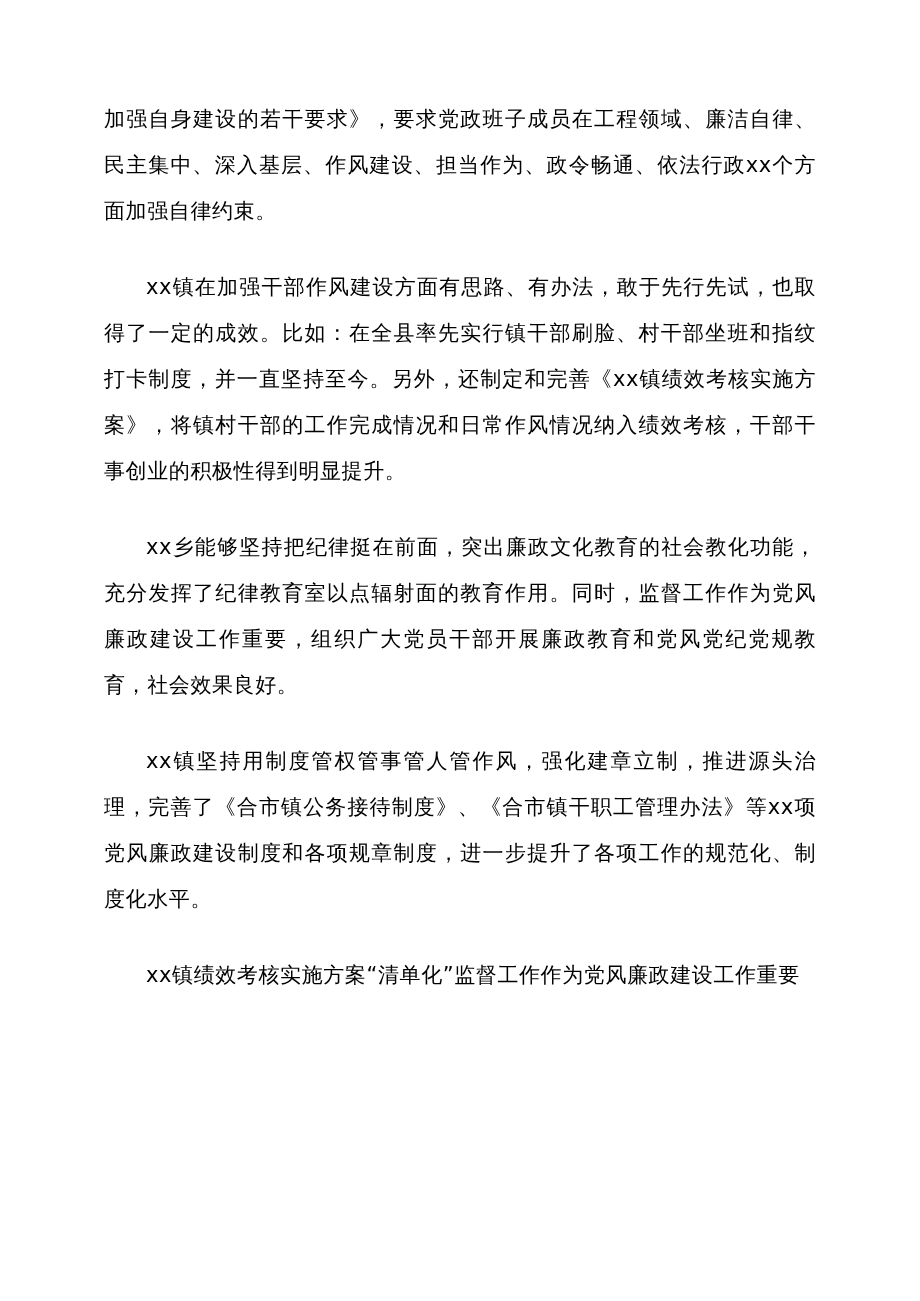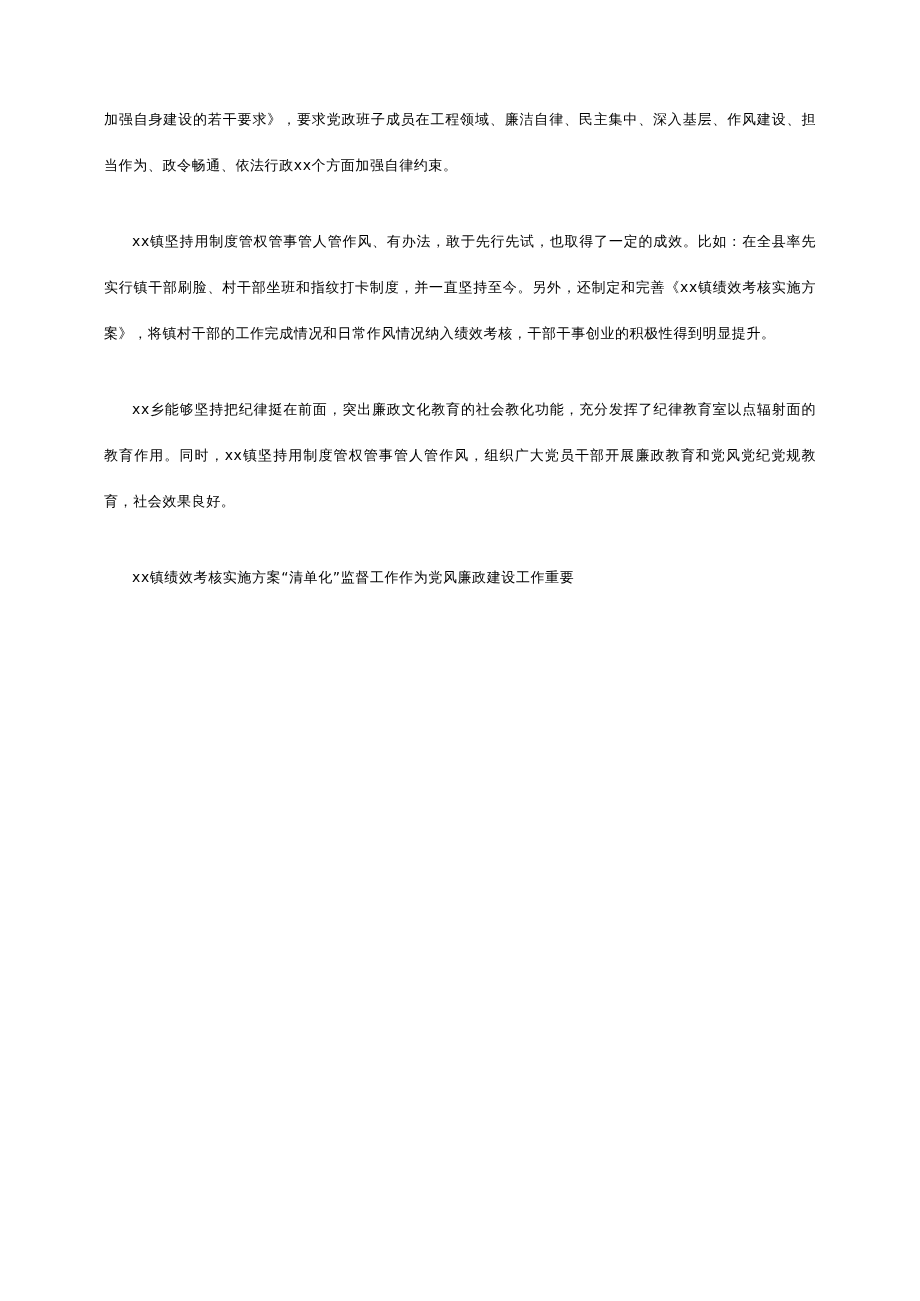--- a/index.html
+++ b/index.html
@@ -20,38 +20,39 @@
     height: 1301px;
     background: #ffffff;
     box-sizing: border-box;
     padding: 96px 104px 60px 104px;
   }
   .doc-body {
     width: 712px;
   }
   p.para {
     margin: 0 0 30px 0;
-    font-size: 14px;
+    font-size: 21px;
     line-height: 46px;
     letter-spacing: 0.6px;
     text-align: justify;
     text-justify: inter-ideograph;
     color: #000000;
     font-weight: 400;
   }
   p.para.indent {
     text-indent: 2em;
   }
   p.para:last-child {
     margin-bottom: 0;
   }
 </style>
 </head>
 <body>
 
 <div class="page">
   <div class="doc-body">
     <p class="para">加强自身建设的若干要求》，要求党政班子成员在工程领域、廉洁自律、民主集中、深入基层、作风建设、担当作为、政令畅通、依法行政xx个方面加强自律约束。</p>
-    <p class="para indent">xx镇坚持用制度管权管事管人管作风、有办法，敢于先行先试，也取得了一定的成效。比如：在全县率先实行镇干部刷脸、村干部坐班和指纹打卡制度，并一直坚持至今。另外，还制定和完善《xx镇绩效考核实施方案》，将镇村干部的工作完成情况和日常作风情况纳入绩效考核，干部干事创业的积极性得到明显提升。</p>
-    <p class="para indent">xx乡能够坚持把纪律挺在前面，突出廉政文化教育的社会教化功能，充分发挥了纪律教育室以点辐射面的教育作用。同时，xx镇坚持用制度管权管事管人管作风，组织广大党员干部开展廉政教育和党风党纪党规教育，社会效果良好。</p>
+    <p class="para indent">xx镇在加强干部作风建设方面有思路、有办法，敢于先行先试，也取得了一定的成效。比如：在全县率先实行镇干部刷脸、村干部坐班和指纹打卡制度，并一直坚持至今。另外，还制定和完善《xx镇绩效考核实施方案》，将镇村干部的工作完成情况和日常作风情况纳入绩效考核，干部干事创业的积极性得到明显提升。</p>
+    <p class="para indent">xx乡能够坚持把纪律挺在前面，突出廉政文化教育的社会教化功能，充分发挥了纪律教育室以点辐射面的教育作用。同时，监督工作作为党风廉政建设工作重要，组织广大党员干部开展廉政教育和党风党纪党规教育，社会效果良好。</p>
+    <p class="para indent">xx镇坚持用制度管权管事管人管作风，强化建章立制，推进源头治理，完善了《合市镇公务接待制度》、《合市镇干职工管理办法》等xx项党风廉政建设制度和各项规章制度，进一步提升了各项工作的规范化、制度化水平。</p>
     <p class="para indent">xx镇绩效考核实施方案“清单化”监督工作作为党风廉政建设工作重要</p>
   </div>
 </div>
 
 </body></html>

